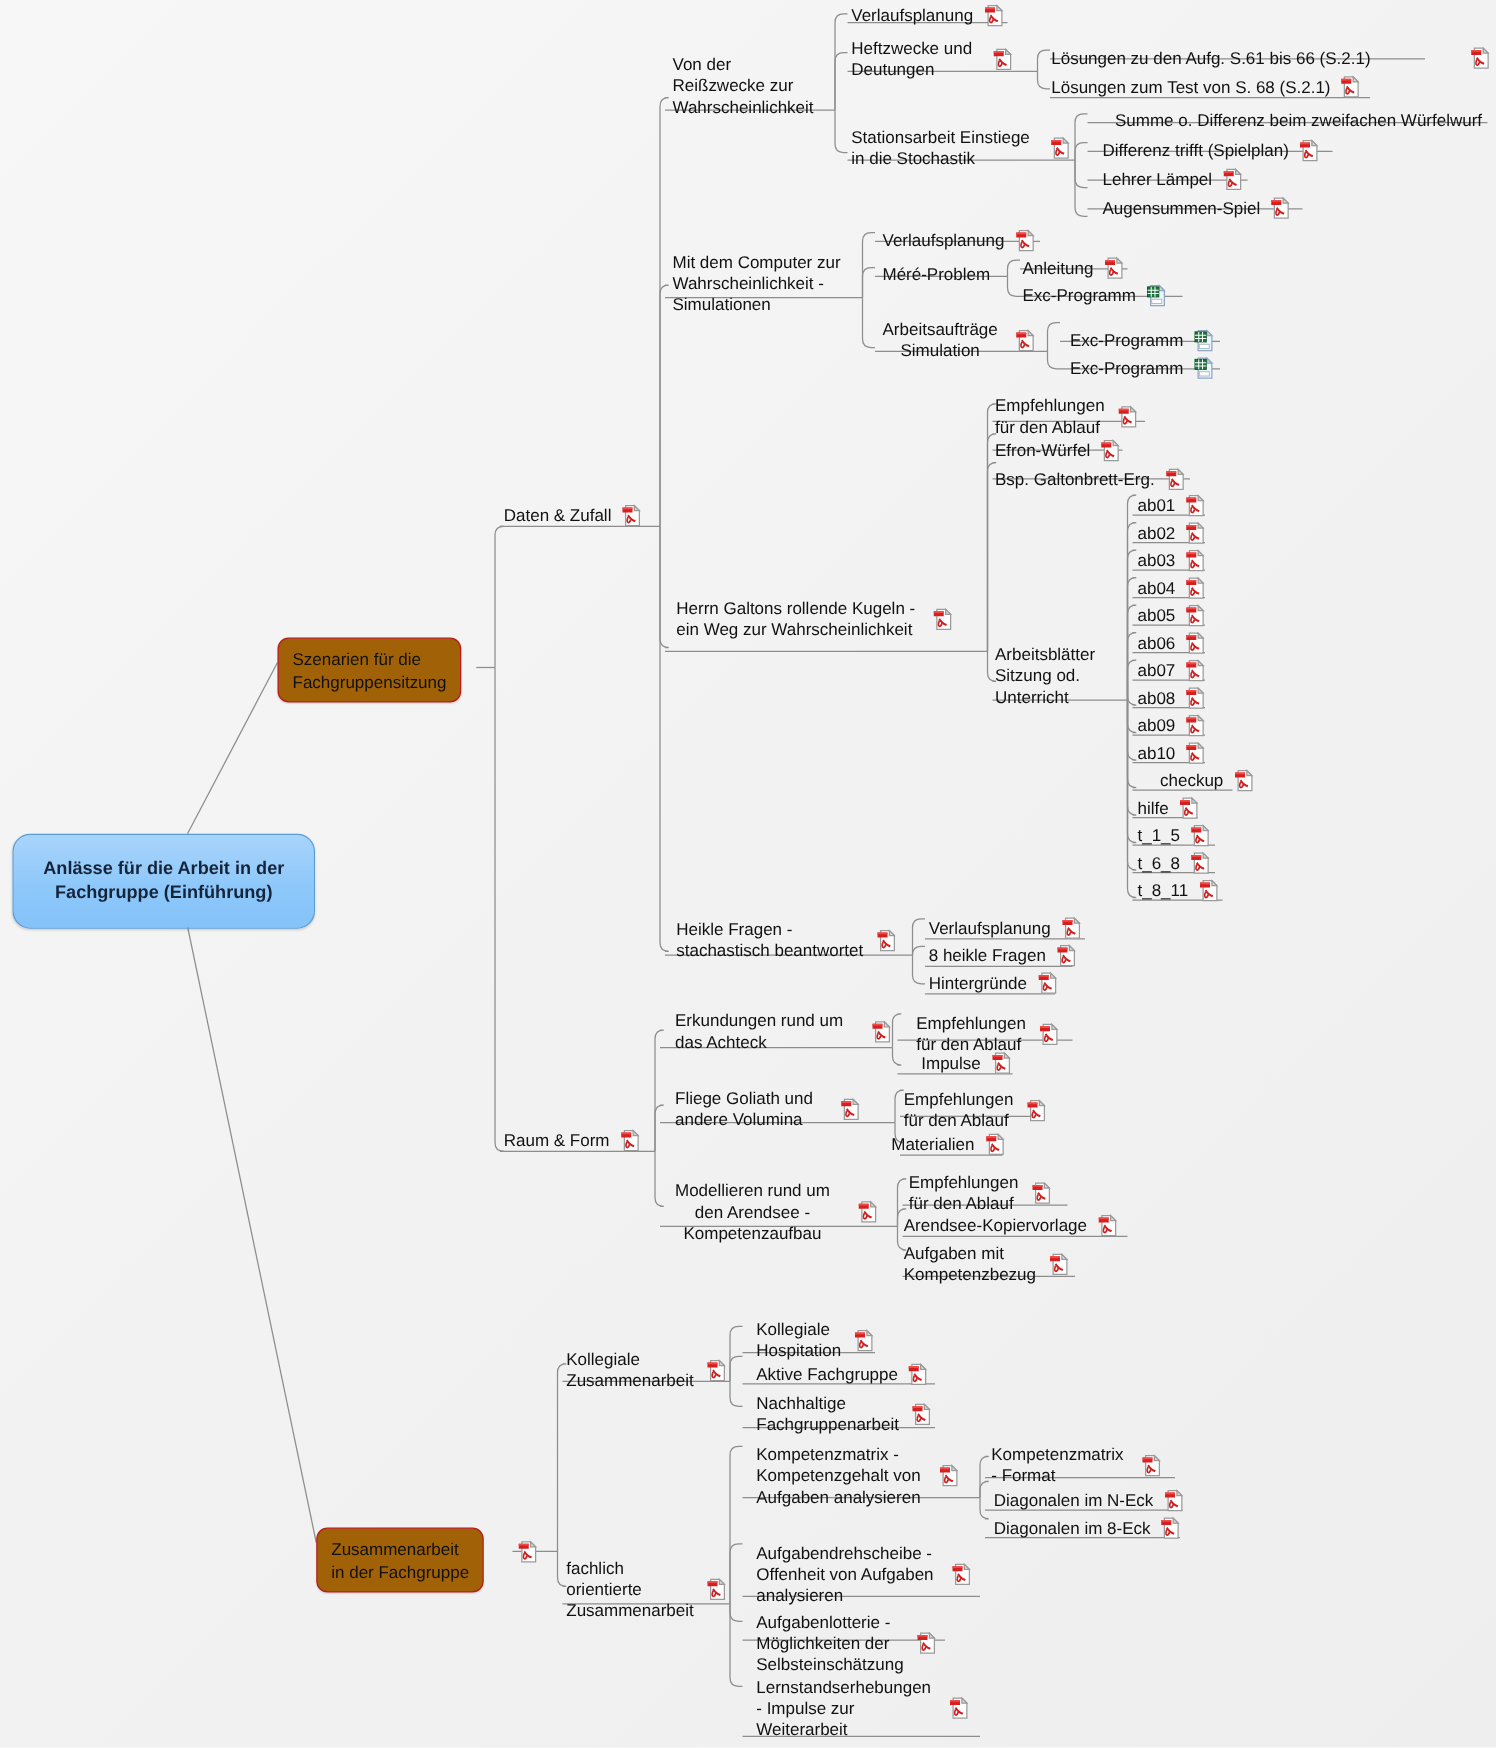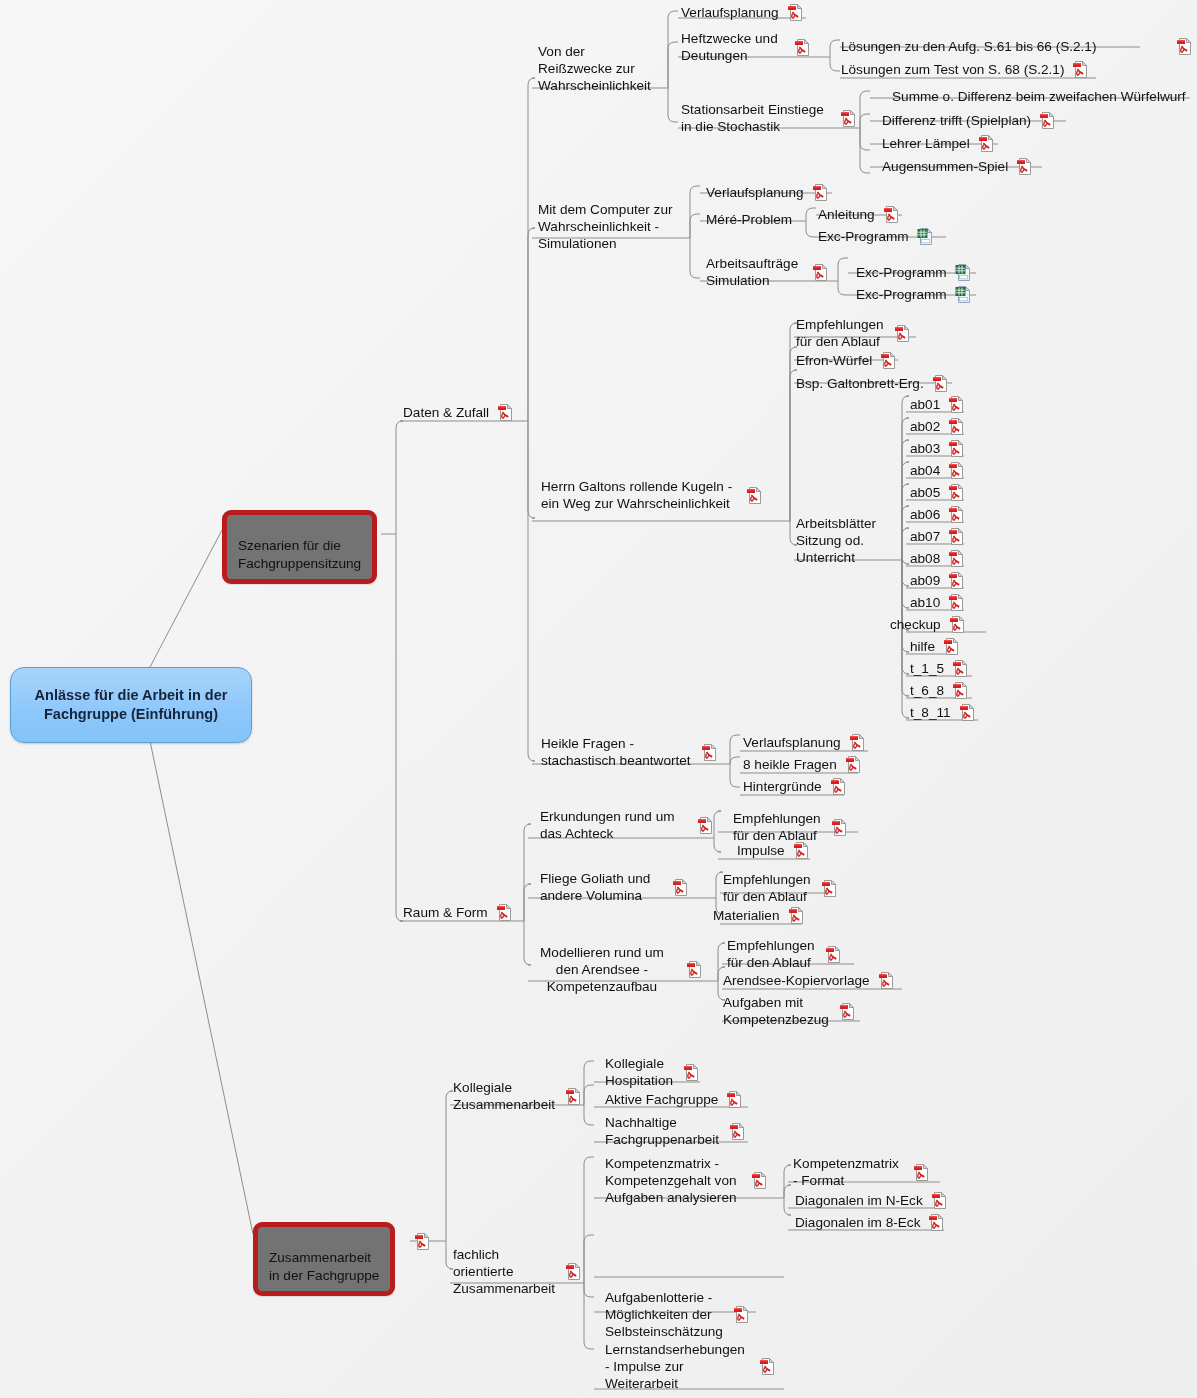--- a/index.html
+++ b/index.html
@@ -35,24 +35,24 @@
     border-radius:14px;
     box-shadow:0 1px 2px rgba(0,0,0,.18);
     display:flex;align-items:center;justify-content:center;
     text-align:center;
     font-weight:bold;font-size:14.5px;line-height:19px;
     color:#16243a;
   }
 
   
   .boxed{
-    background:#737373;
-    border:5px solid #b91c1c;
+    background:#a16207;
+    border:1px solid #b91c1c;
     border-radius:9px;
-    padding:22px 11px 6px 11px;
+    padding:8px 11px 6px 11px;
     box-shadow:0 1px 1px rgba(0,0,0,.10);
     line-height:18px;
   }
 
   
   .icon{display:inline-block;vertical-align:middle;flex:0 0 auto;}
   .ic-pdf{width:17px;height:19px;position:relative;}
   .ic-xls{width:17px;height:19px;position:relative;}
   .lbl{display:block;}
 </style>
@@ -439,21 +439,21 @@
           <g stroke="#ffffff" stroke-width="0.8">
             <path d="M1 5.2 h9"></path>
             <path d="M1 7.8 h9"></path>
             <path d="M4 2.5 v8"></path>
             <path d="M7 2.5 v8"></path>
           </g>
           <rect x="4.4" y="12.4" width="8" height="3.4" fill="#ffffff" stroke="#9fb4c7" stroke-width="0.7"></rect>
         </svg></span>
   </div>
 
-  <div class="node" style="left:706px;top:255px;">
+  <div class="node" style="left:706px;top:255px;text-align:center;">
     <span class="lbl">Arbeitsaufträge
 Simulation</span>
     <span class="gap" style="width:14px"></span>
     <span class="icon ic-pdf"><svg viewBox="0 0 17 19" width="17" height="19" xmlns="http://www.w3.org/2000/svg">
           <path d="M10.5 1.5 H3.5 v16 h11 V5.5 Z" fill="#ffffff" stroke="#9a9a9a" stroke-width="1"></path>
           <path d="M10.5 1.5 L14.5 5.5 H10.5 Z" fill="#d8d8d8" stroke="#9a9a9a" stroke-width="1"></path>
           <path d="M1 3 h8 v4 h-8 z" fill="#d81f1f"></path>
           <path d="M1 3 h8 v1.4 h-8 z" fill="#f04b4b"></path>
           <path d="M6 8.5 q2.2 3.6 5.6 4.6 l-0.7 1.6 q-3.8 -1.3 -6.1 -5.2 z" fill="#cf1f1f"></path>
           <path d="M5.5 10.5 q-1.4 3.4 -0.2 4.4 q1.2 0.9 2.4 -2.4" fill="none" stroke="#cf1f1f" stroke-width="1.3"></path>
@@ -657,21 +657,21 @@
     <span class="lbl">ab10</span>
     <span class="gap" style="width:8px"></span><span class="icon ic-pdf"><svg viewBox="0 0 17 19" width="17" height="19" xmlns="http://www.w3.org/2000/svg">
           <path d="M10.5 1.5 H3.5 v16 h11 V5.5 Z" fill="#ffffff" stroke="#9a9a9a" stroke-width="1"></path>
           <path d="M10.5 1.5 L14.5 5.5 H10.5 Z" fill="#d8d8d8" stroke="#9a9a9a" stroke-width="1"></path>
           <path d="M1 3 h8 v4 h-8 z" fill="#d81f1f"></path>
           <path d="M1 3 h8 v1.4 h-8 z" fill="#f04b4b"></path>
           <path d="M6 8.5 q2.2 3.6 5.6 4.6 l-0.7 1.6 q-3.8 -1.3 -6.1 -5.2 z" fill="#cf1f1f"></path>
           <path d="M5.5 10.5 q-1.4 3.4 -0.2 4.4 q1.2 0.9 2.4 -2.4" fill="none" stroke="#cf1f1f" stroke-width="1.3"></path>
         </svg></span>
   </div>
-  <div class="node" style="left:890px;top:615px;justify-content:center;">
+  <div class="node" style="left:928px;top:615px;justify-content:center;">
     <span class="lbl">checkup</span>
     <span class="gap" style="width:8px"></span><span class="icon ic-pdf"><svg viewBox="0 0 17 19" width="17" height="19" xmlns="http://www.w3.org/2000/svg">
           <path d="M10.5 1.5 H3.5 v16 h11 V5.5 Z" fill="#ffffff" stroke="#9a9a9a" stroke-width="1"></path>
           <path d="M10.5 1.5 L14.5 5.5 H10.5 Z" fill="#d8d8d8" stroke="#9a9a9a" stroke-width="1"></path>
           <path d="M1 3 h8 v4 h-8 z" fill="#d81f1f"></path>
           <path d="M1 3 h8 v1.4 h-8 z" fill="#f04b4b"></path>
           <path d="M6 8.5 q2.2 3.6 5.6 4.6 l-0.7 1.6 q-3.8 -1.3 -6.1 -5.2 z" fill="#cf1f1f"></path>
           <path d="M5.5 10.5 q-1.4 3.4 -0.2 4.4 q1.2 0.9 2.4 -2.4" fill="none" stroke="#cf1f1f" stroke-width="1.3"></path>
         </svg></span>
   </div>
@@ -1000,20 +1000,33 @@
     <span class="gap" style="width:8px"></span><span class="icon ic-pdf"><svg viewBox="0 0 17 19" width="17" height="19" xmlns="http://www.w3.org/2000/svg">
           <path d="M10.5 1.5 H3.5 v16 h11 V5.5 Z" fill="#ffffff" stroke="#9a9a9a" stroke-width="1"></path>
           <path d="M10.5 1.5 L14.5 5.5 H10.5 Z" fill="#d8d8d8" stroke="#9a9a9a" stroke-width="1"></path>
           <path d="M1 3 h8 v4 h-8 z" fill="#d81f1f"></path>
           <path d="M1 3 h8 v1.4 h-8 z" fill="#f04b4b"></path>
           <path d="M6 8.5 q2.2 3.6 5.6 4.6 l-0.7 1.6 q-3.8 -1.3 -6.1 -5.2 z" fill="#cf1f1f"></path>
           <path d="M5.5 10.5 q-1.4 3.4 -0.2 4.4 q1.2 0.9 2.4 -2.4" fill="none" stroke="#cf1f1f" stroke-width="1.3"></path>
         </svg></span>
   </div>
 
+  <div class="node" style="left:605px;top:1234px;">
+    <span class="lbl">Aufgabendrehscheibe -
+Offenheit von Aufgaben
+analysieren</span>
+    <span class="gap" style="width:14px"></span><span class="icon ic-pdf"><svg viewBox="0 0 17 19" width="17" height="19" xmlns="http://www.w3.org/2000/svg">
+          <path d="M10.5 1.5 H3.5 v16 h11 V5.5 Z" fill="#ffffff" stroke="#9a9a9a" stroke-width="1"></path>
+          <path d="M10.5 1.5 L14.5 5.5 H10.5 Z" fill="#d8d8d8" stroke="#9a9a9a" stroke-width="1"></path>
+          <path d="M1 3 h8 v4 h-8 z" fill="#d81f1f"></path>
+          <path d="M1 3 h8 v1.4 h-8 z" fill="#f04b4b"></path>
+          <path d="M6 8.5 q2.2 3.6 5.6 4.6 l-0.7 1.6 q-3.8 -1.3 -6.1 -5.2 z" fill="#cf1f1f"></path>
+          <path d="M5.5 10.5 q-1.4 3.4 -0.2 4.4 q1.2 0.9 2.4 -2.4" fill="none" stroke="#cf1f1f" stroke-width="1.3"></path>
+        </svg></span>
+  </div>
 
   <div class="node" style="left:605px;top:1341px;">
     <span class="lbl">Lernstandserhebungen
 - Impulse zur
 Weiterarbeit</span>
     <span class="gap" style="width:14px"></span><span class="icon ic-pdf"><svg viewBox="0 0 17 19" width="17" height="19" xmlns="http://www.w3.org/2000/svg">
           <path d="M10.5 1.5 H3.5 v16 h11 V5.5 Z" fill="#ffffff" stroke="#9a9a9a" stroke-width="1"></path>
           <path d="M10.5 1.5 L14.5 5.5 H10.5 Z" fill="#d8d8d8" stroke="#9a9a9a" stroke-width="1"></path>
           <path d="M1 3 h8 v4 h-8 z" fill="#d81f1f"></path>
           <path d="M1 3 h8 v1.4 h-8 z" fill="#f04b4b"></path>

